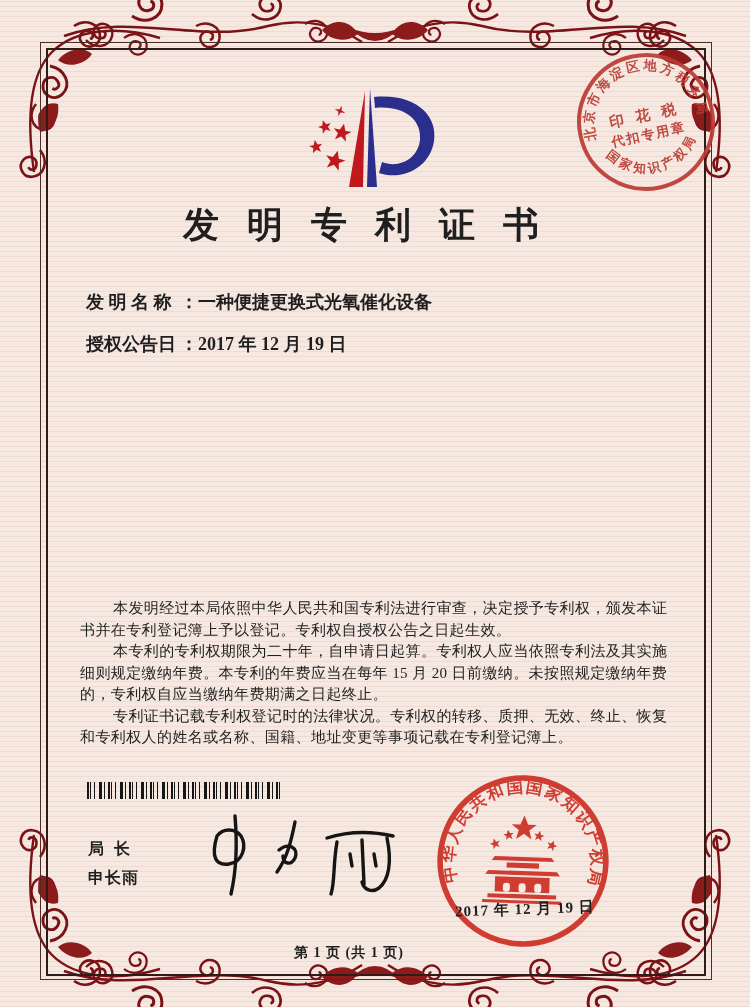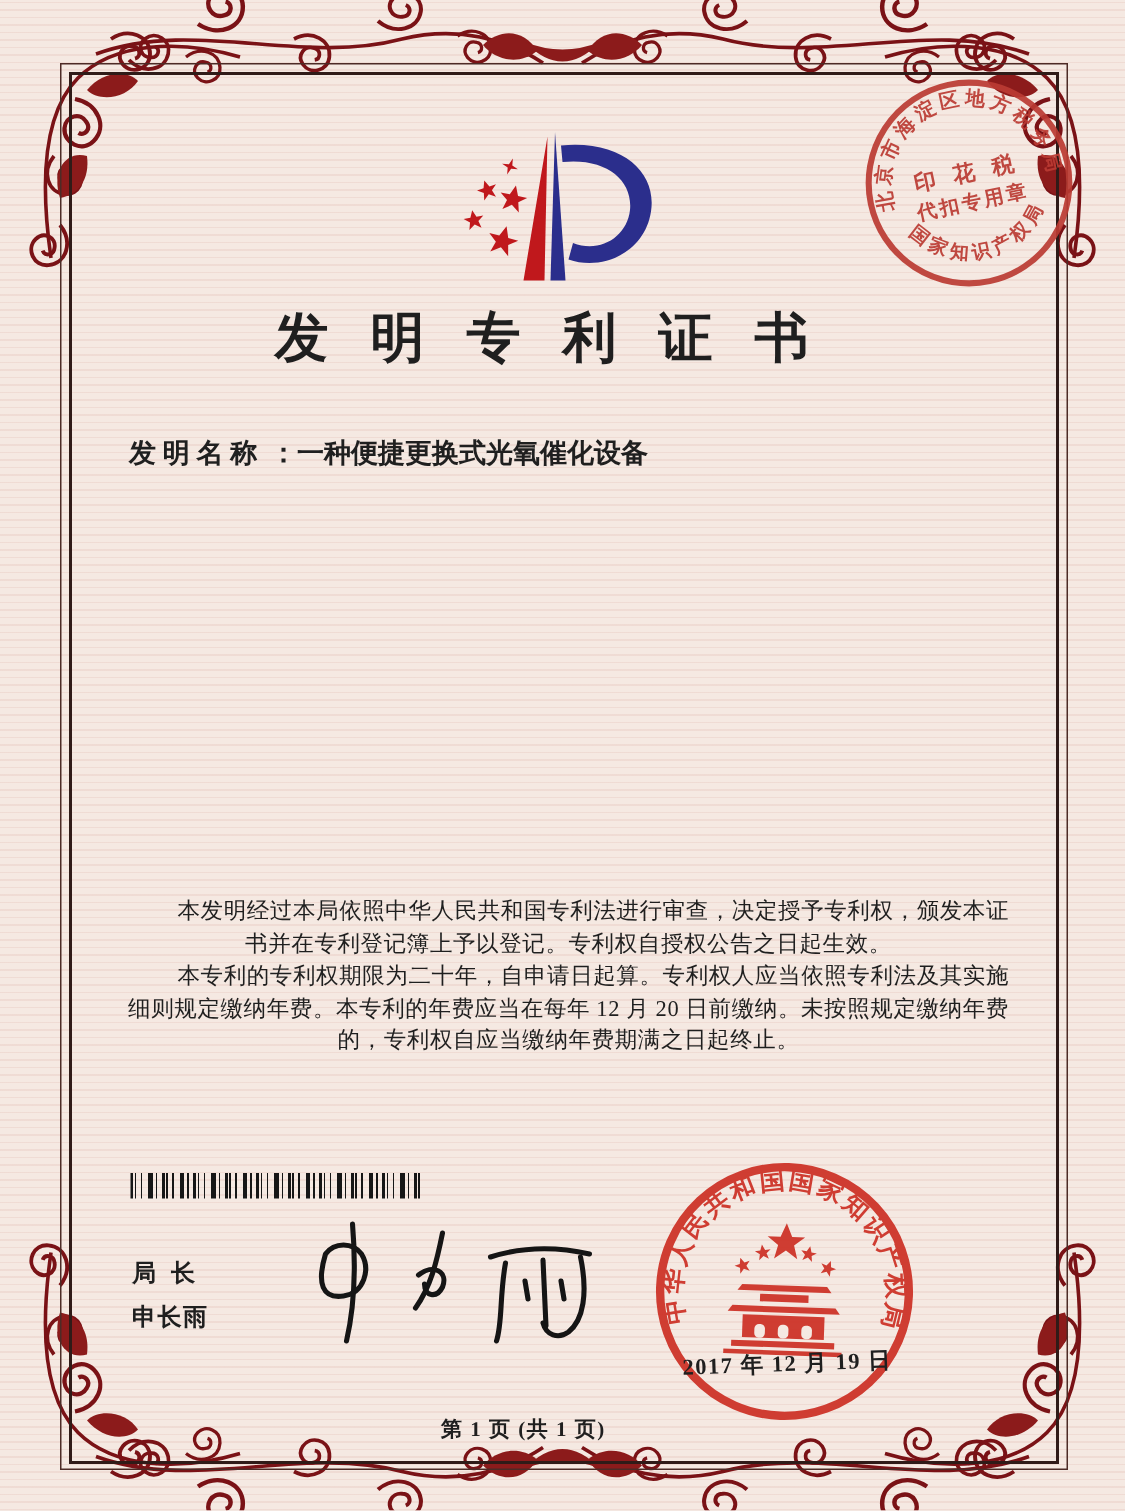--- a/index.html
+++ b/index.html
@@ -42,21 +42,21 @@
   }
   .fields{left:86px;top:289px;display:flex;flex-direction:column;gap:16px;}
   .field-row{height:26px;line-height:26px;font-size:18px;white-space:nowrap;}
   .field-label{display:inline-block;min-width:94px;font-weight:600;}
   .field-colon{font-weight:600;}
   .field-value{font-weight:600;}
   .paragraphs{
     left:80px;top:598px;width:598px;
     font-size:15px;line-height:21.5px;letter-spacing:.4px;
   }
-  .paragraphs p{margin:0;text-indent:2.2em;text-align:center;}
+  .paragraphs p{margin:0;text-indent:2.2em;}
   .barcode{
     left:87px;top:782px;width:194px;height:17px;
     background:repeating-linear-gradient(90deg,
       #161616 0 2px,transparent 2px 3px,
       #161616 3px 4px,transparent 4px 7px,
       #161616 7px 8px,transparent 8px 12px,
       #161616 12px 15px,transparent 15px 17px,
       #161616 17px 18px,transparent 18px 21px);
   }
   .director-title{left:88px;top:839px;font-size:16px;font-weight:600;letter-spacing:3px;text-align:center;}
@@ -154,25 +154,29 @@
       </text>
     </g>
   </svg>
 
   <div class="abs doc-title">发明专利证书</div>
 
   <div class="abs fields">
     <div class="field-row">
       <span class="field-label">发 明 名 称</span><span class="field-colon">：</span><span class="field-value">一种便捷更换式光氧催化设备</span>
     </div>
+    <div class="field-row">
+      <span class="field-label">授权公告日</span><span class="field-colon">：</span><span class="field-value">2017 年 12 月 19 日</span>
+    </div>
   </div>
 
   <div class="abs paragraphs">
     <p>本发明经过本局依照中华人民共和国专利法进行审查，决定授予专利权，颁发本证书并在专利登记簿上予以登记。专利权自授权公告之日起生效。</p>
-    <p>本专利的专利权期限为二十年，自申请日起算。专利权人应当依照专利法及其实施细则规定缴纳年费。本专利的年费应当在每年 12 月 20 日前缴纳。未按照规定缴纳年费的，专利权自应当缴纳年费期满之日起终止。</p>
+    <p>本专利的专利权期限为二十年，自申请日起算。专利权人应当依照专利法及其实施细则规定缴纳年费。本专利的年费应当在每年 15 月 20 日前缴纳。未按照规定缴纳年费的，专利权自应当缴纳年费期满之日起终止。</p>
+    <p>专利证书记载专利权登记时的法律状况。专利权的转移、质押、无效、终止、恢复和专利权人的姓名或名称、国籍、地址变更等事项记载在专利登记簿上。</p>
   </div>
 
   <div class="abs barcode"></div>
 
   <div class="abs director-title">局 长</div>
   <div class="abs director-name">申长雨</div>
 
   <svg class="abs signature" viewBox="0 0 230 95" aria-hidden="true">
     <path class="sig-stroke" d="M50,8 C52,32 52,60 46,86"></path>
     <path class="sig-stroke" d="M32,28 C26,48 30,58 44,56 C58,54 62,38 56,28 C50,20 38,20 32,28 Z"></path>

